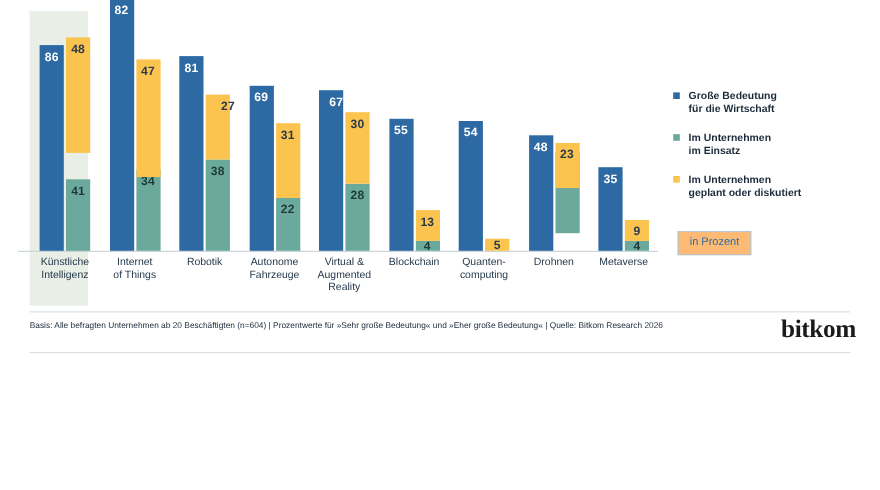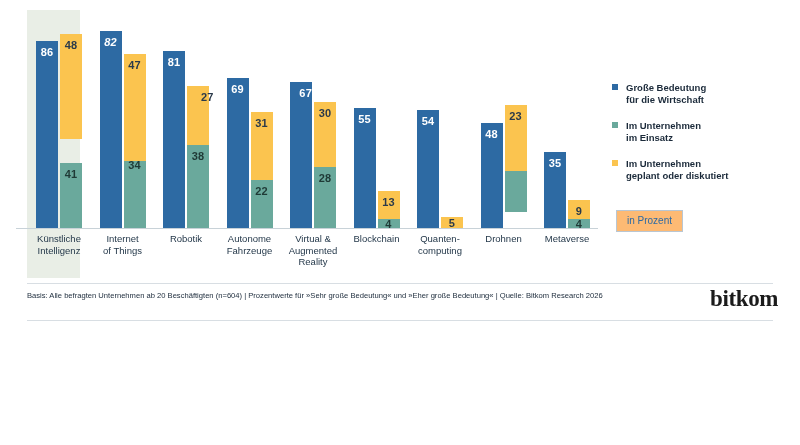--- a/index.html
+++ b/index.html
@@ -185,21 +185,21 @@
         <div class="bar" style="left: 24px; width: 22px; height: 194.02px;">
           <div class="seg seg-inuse" style="bottom: 0px; height: 65px;">
             <span class="val val-on-green" style="top: 6px;">41</span>
           </div>
           <div class="seg seg-planned" style="bottom: 89.38px; height: 104.64px;">
             <span class="val val-on-yellow" style="top: 6px;">48</span>
           </div>
         </div>
       </div>
       <div class="group" style="left: 72.5px; width: 46px;">
-        <div class="bar bar-primary" style="left: 0px; width: 22px; height: 197px; font-style: italic;">
+        <div class="bar bar-primary" style="left: 0px; width: 22px; height: 229px;">
           <span class="val val-on-blue" style="top: 6px;">82</span>
         </div>
         <div class="bar" style="left: 24px; width: 22px; height: 176.58px;">
           <div class="seg seg-inuse" style="bottom: 0px; height: 74.12px;">
             <span class="val val-on-green" style="top: 6px;">34</span>
           </div>
           <div class="seg seg-planned" style="bottom: 67px; height: 107px;">
             <span class="val val-on-yellow" style="top: 6px;">47</span>
           </div>
         </div>
@@ -267,21 +267,21 @@
         </div>
       </div>
       <div class="group" style="left: 453.5px; width: 46px;">
         <div class="bar bar-primary" style="left: 0px; width: 22px; height: 104.64px;">
           <span class="val val-on-blue" style="top: 6px;">48</span>
         </div>
         <div class="bar" style="left: 24px; width: 22px; height: 106.82px;">
           <div class="seg seg-inuse" style="bottom: 16px; height: 73px; font-family: Liberation Serif, serif;">
             <span class="val val-on-green" style="top: 6px;">26</span>
           </div>
-          <div class="seg seg-planned" style="bottom: 56.68px; height: 66px;">
+          <div class="seg seg-planned" style="bottom: 56.68px; height: 41px;">
             <span class="val val-on-yellow" style="top: 6px;">23</span>
           </div>
         </div>
       </div>
       <div class="group" style="left: 517px; width: 46px;">
         <div class="bar bar-primary" style="left: 0px; width: 22px; height: 76.3px;">
           <span class="val val-on-blue" style="top: 6px;">35</span>
         </div>
         <div class="bar" style="left: 24px; width: 22px; height: 28.34px;">
           <div class="seg seg-inuse" style="bottom: 0px; height: 8.72px;">

